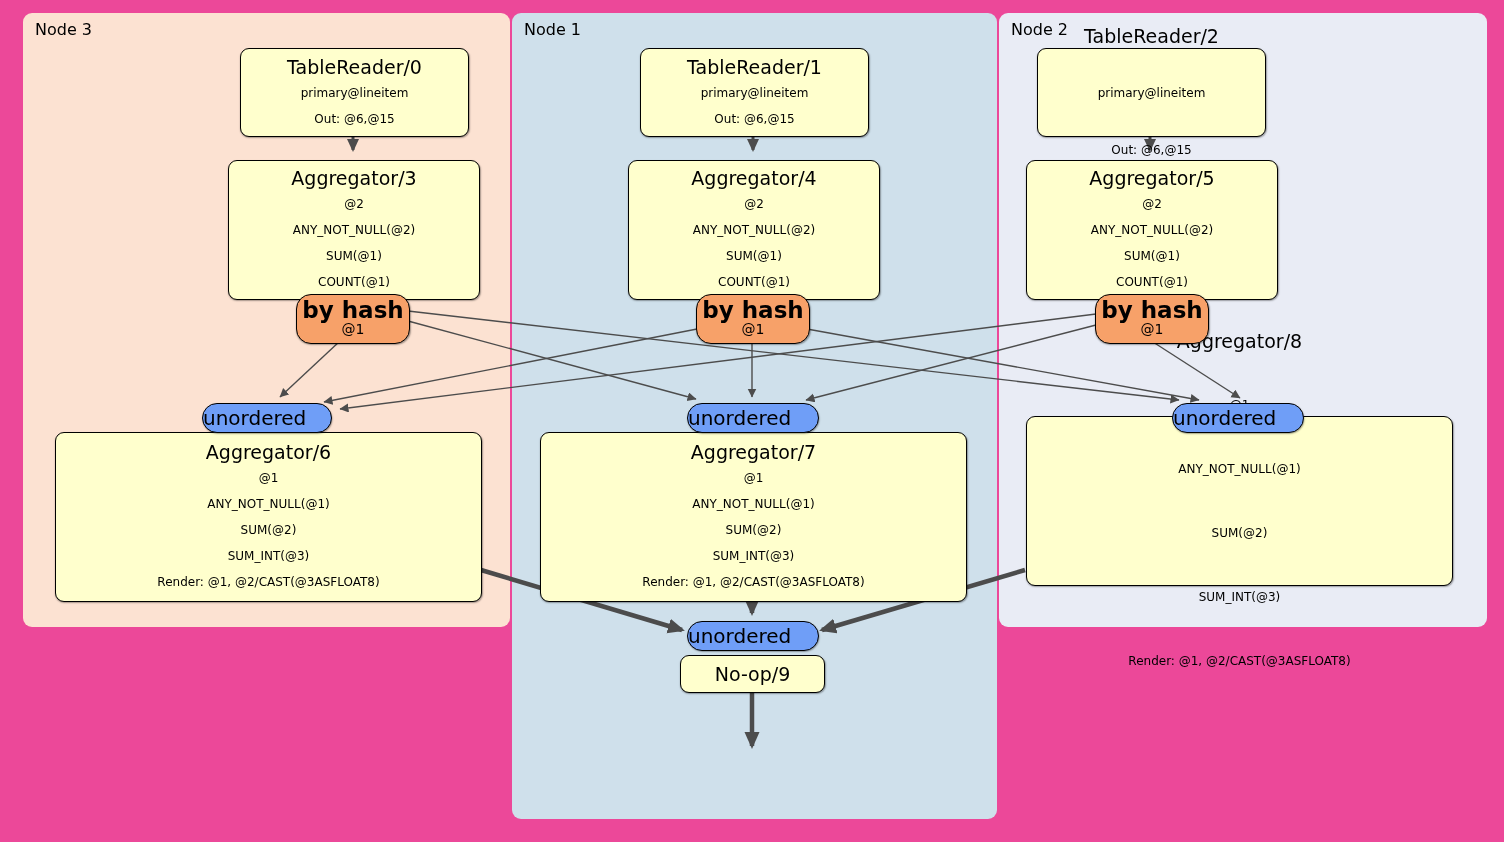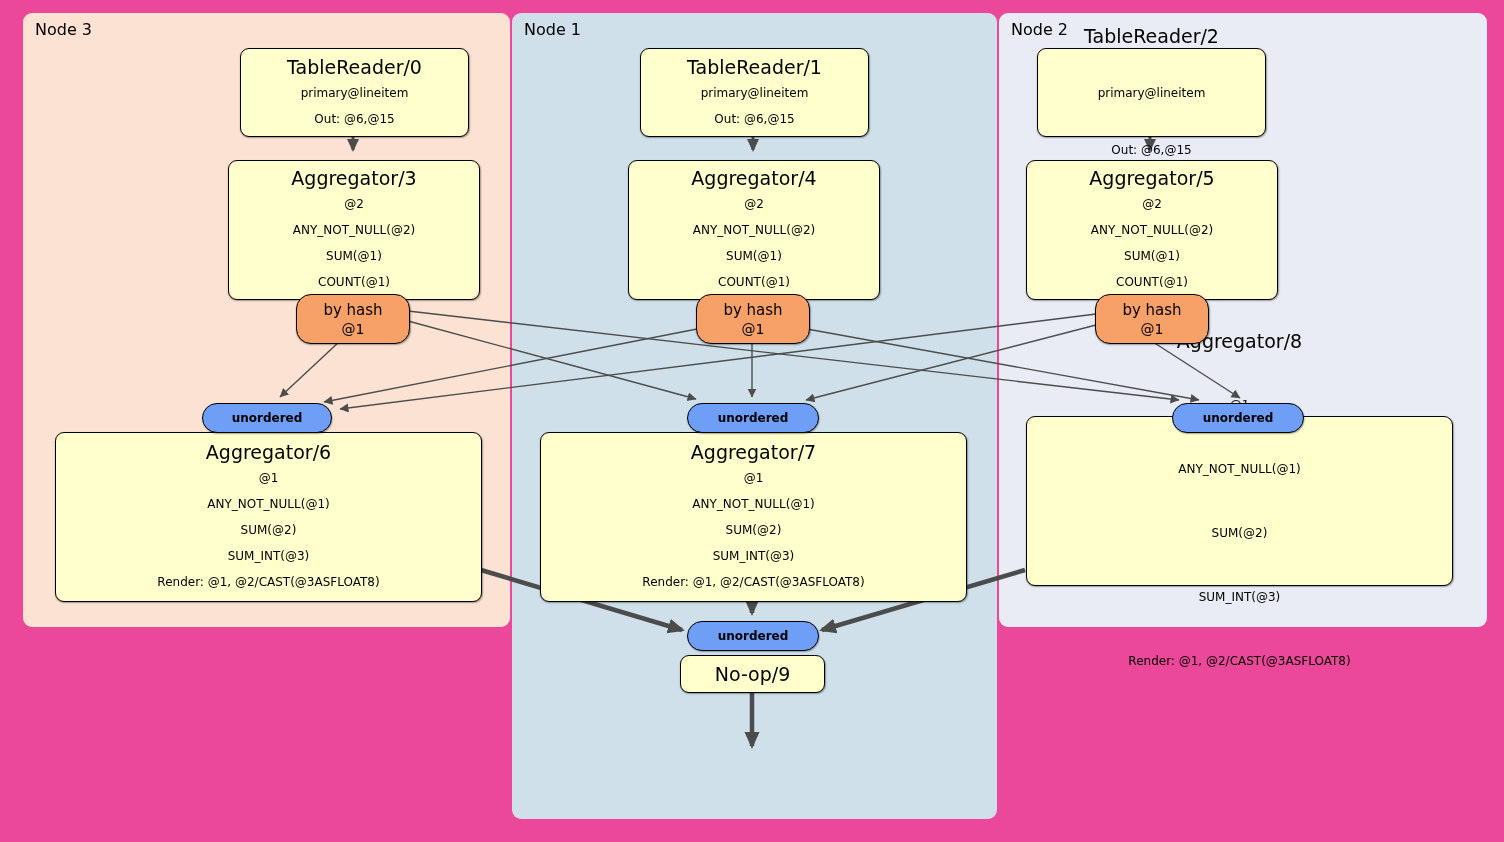--- a/index.html
+++ b/index.html
@@ -36,30 +36,30 @@
   #box-agg8{left:1026px;top:416px;width:425px;height:168px;gap:38px;}
   #box-noop{left:680px;top:655px;width:143px;height:36px;}
   #box-response{left:673px;top:755px;width:158px;height:37px;}
 
   .router{
     position:absolute;z-index:4;background:#f7a169;border:1.5px solid #000;
     border-radius:15px;display:flex;flex-direction:column;align-items:center;
     justify-content:center;text-align:center;
     box-shadow:0.5px 1px 1.5px rgba(0,0,0,0.35);
   }
-  .router .rtitle{font-weight:normal;font-size:15px;line-height:21px;white-space:nowrap;}
+  .router .rtitle{font-weight:bold;font-size:23px;line-height:21px;white-space:nowrap;}
   .router .rdetail{font-size:14px;line-height:17px;white-space:nowrap;}
   #router-hash3{left:296px;top:294px;width:112px;height:48px;}
   #router-hash4{left:696px;top:294px;width:112px;height:48px;}
   #router-hash5{left:1095px;top:294px;width:112px;height:48px;}
 
   .stream{
     position:absolute;z-index:4;background:#6f9ef7;border:1.5px solid #000;
-    border-radius:15px;display:flex;align-items:center;justify-content:center;
-    font-weight:bold;font-size:12px;white-space:nowrap;
+    border-radius:15px;display:flex;align-items:center;justify-content:flex-start;
+    font-weight:normal;font-size:20px;white-space:nowrap;
     box-shadow:0.5px 1px 1.5px rgba(0,0,0,0.35);
   }
   #stream-left{left:202px;top:403px;width:128px;height:28px;}
   #stream-mid{left:687px;top:403px;width:130px;height:28px;}
   #stream-right{left:1172px;top:403px;width:130px;height:28px;}
   #stream-final{left:687px;top:621px;width:130px;height:28px;z-index:5;}
 </style>
 </head>
 <body>
 

